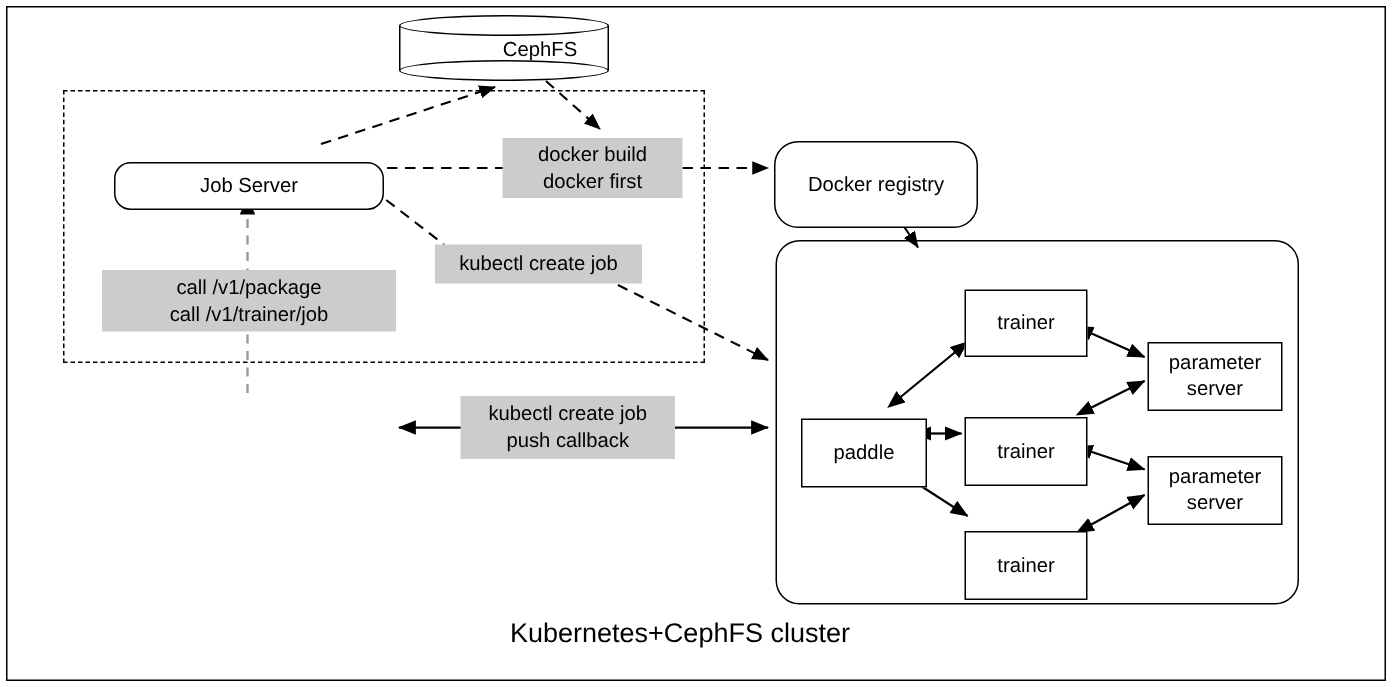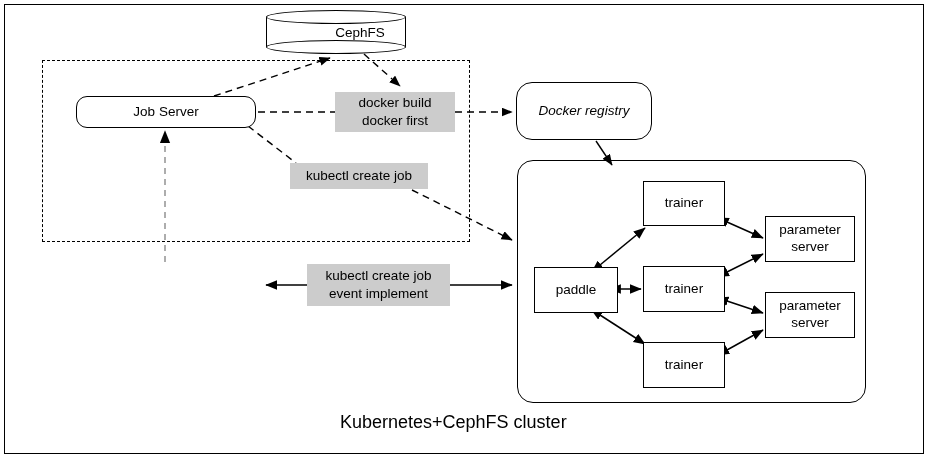--- a/index.html
+++ b/index.html
@@ -50,23 +50,24 @@
     background: #ffffff;
     box-sizing: border-box;
     display: flex;
     align-items: center;
     justify-content: center;
     font-size: 13.5px;
     color: #000000;
     text-align: center;
     line-height: 1.25;
     z-index: 5;
+    margin-top: 12px;
   }
   .node.rounded { border-radius: 11px; }
-  .node.rounded-lg { border-radius: 16px; font-style: italic; }
+  .node.rounded-lg { border-radius: 16px; }
   
   .cluster-box {
     position: absolute;
     left: 517px;
     top: 160px;
     width: 349px;
     height: 243px;
     border: 1.3px solid #000000;
     border-radius: 16px;
     background: #ffffff;
@@ -229,24 +230,28 @@
 
   <div class="gray-label" style="left:335px; top:92px; width:120px; height:40px;">
     <span>docker build</span>
     <span>docker first</span>
   </div>
 
   <div class="gray-label" style="left:290px; top:163px; width:138px; height:26px;">
     <span>kubectl create job</span>
   </div>
 
+  <div class="gray-label" style="left:68px; top:180px; width:196px; height:41px;">
+    <span>call /v1/package</span>
+    <span>call /v1/trainer/job</span>
+  </div>
 
   <div class="gray-label" style="left:307px; top:264px; width:143px; height:42px;">
     <span>kubectl create job</span>
-    <span>event implement</span>
+    <span>push callback</span>
   </div>
 
   <div class="cluster-box"></div>
   <div class="cluster-caption">Kubernetes+CephFS cluster</div>
 
   <div class="node" style="left:534px; top:267px; width:84px; height:46px;">
     <span>paddle</span>
   </div>
 
   <div class="node" style="left:643px; top:181px; width:82px; height:45px;">

